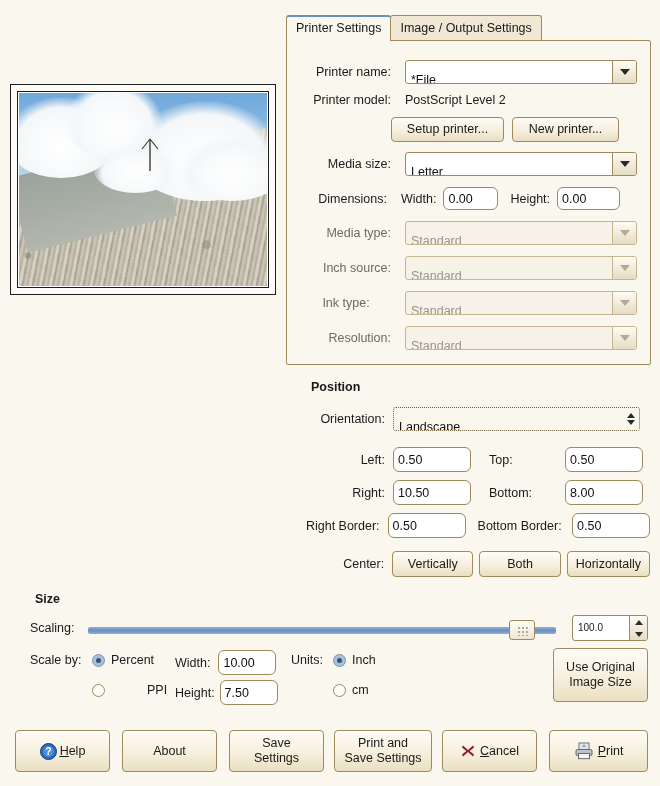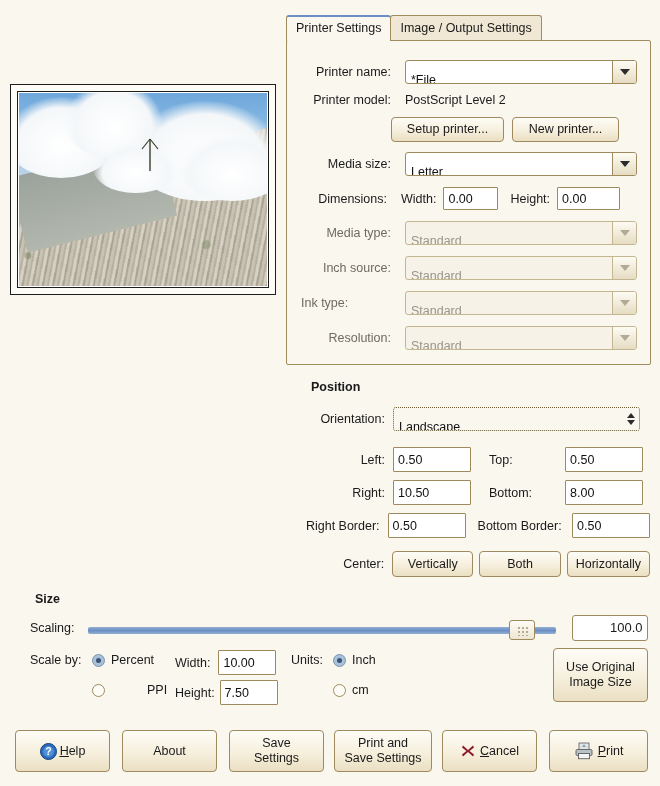--- a/index.html
+++ b/index.html
@@ -69,21 +69,21 @@
     position:absolute; left:286px; top:40px; width:365px; height:325px;
     background:#faf7ef; border:1px solid #a08b5d; border-radius:2px;
   }
 
   
   .row { display:flex; align-items:center; }
   .lbl { color:#1a1a1a; }
   .lbl.dim { color:#6f6a60; }
 
   .entry {
-    background:#ffffff; border:1px solid #9e8a5c; border-radius:1px;
+    background:#ffffff; border:1px solid #9e8a5c; border-radius:6px;
     height:23px; line-height:21px; padding:0 4px; font-size:12.5px; color:#111;
     font-family:"Liberation Sans", sans-serif;
   }
   .combo {
     height:24px; display:flex; align-items:stretch; border:1px solid #9e8a5c;
     border-radius:3px; background:#fff; overflow:hidden;
   }
   .combo .val { flex:1; line-height:22px; padding:8px 5px; font-size:12.5px; color:#111; }
   .combo .btn {
     width:24px; border-left:1px solid #9e8a5c;
@@ -101,21 +101,21 @@
     border:1px solid #9e8a5c; border-radius:4px;
     font-size:12.5px; color:#1a1a1a; text-align:center;
     font-family:"Liberation Sans", sans-serif;
     display:flex; align-items:center; justify-content:center;
     line-height:15px; cursor:default;
   }
 
   .spin {
     height:26px; display:flex; border:1px solid #9e8a5c; border-radius:3px; background:#fff; overflow:hidden;
   }
-  .spin .val { flex:1; line-height:24px; padding:0 5px; font-size:13px;margin-left:32px; }
+  .spin .val { flex:1; line-height:24px; padding:0 5px; font-size:10px; }
   .spin .arrows { width:18px; border-left:1px solid #9e8a5c; display:flex; flex-direction:column;
     background:linear-gradient(to bottom,#fdfbf4,#e6dcc2); }
   .spin .arrows > div { flex:1; display:flex; align-items:center; justify-content:center; }
   .tri-up-s { width:0;height:0;border-left:4px solid transparent;border-right:4px solid transparent;border-bottom:5px solid #2b2b2b; }
   .tri-dn-s { width:0;height:0;border-left:4px solid transparent;border-right:4px solid transparent;border-top:5px solid #2b2b2b; }
 
   .section-title { font-weight:bold; font-size:12.5px;padding-left:25px; }
 
   .radio { width:13px; height:13px; border-radius:50%; border:1px solid #9e8a5c; background:#fdfcf6;
            display:inline-flex; align-items:center; justify-content:center; }
@@ -219,21 +219,21 @@
     <div class="lbl dim" style="width:90px; text-align:right;">Inch source:</div>
     <div class="combo disabled" style="margin-left:14px; width:232px;">
       <div class="val">Standard</div>
       <div class="btn">
           <div class="tri-down dim"></div>
         </div>
     </div>
   </div>
 
   <div class="row" style="position:absolute; left:14px; top:250px; width:338px;">
-    <div class="lbl dim" style="width:90px; text-align:left;">Ink type:</div>
+    <div class="lbl dim" style="width:90px; text-align:center;">Ink type:</div>
     <div class="combo disabled" style="margin-left:14px; width:232px;">
       <div class="val">Standard</div>
       <div class="btn">
           <div class="tri-down dim"></div>
         </div>
     </div>
   </div>
 
   <div class="row" style="position:absolute; left:14px; top:285px; width:338px;">
     <div class="lbl dim" style="width:90px; text-align:right;">Resolution:</div>

